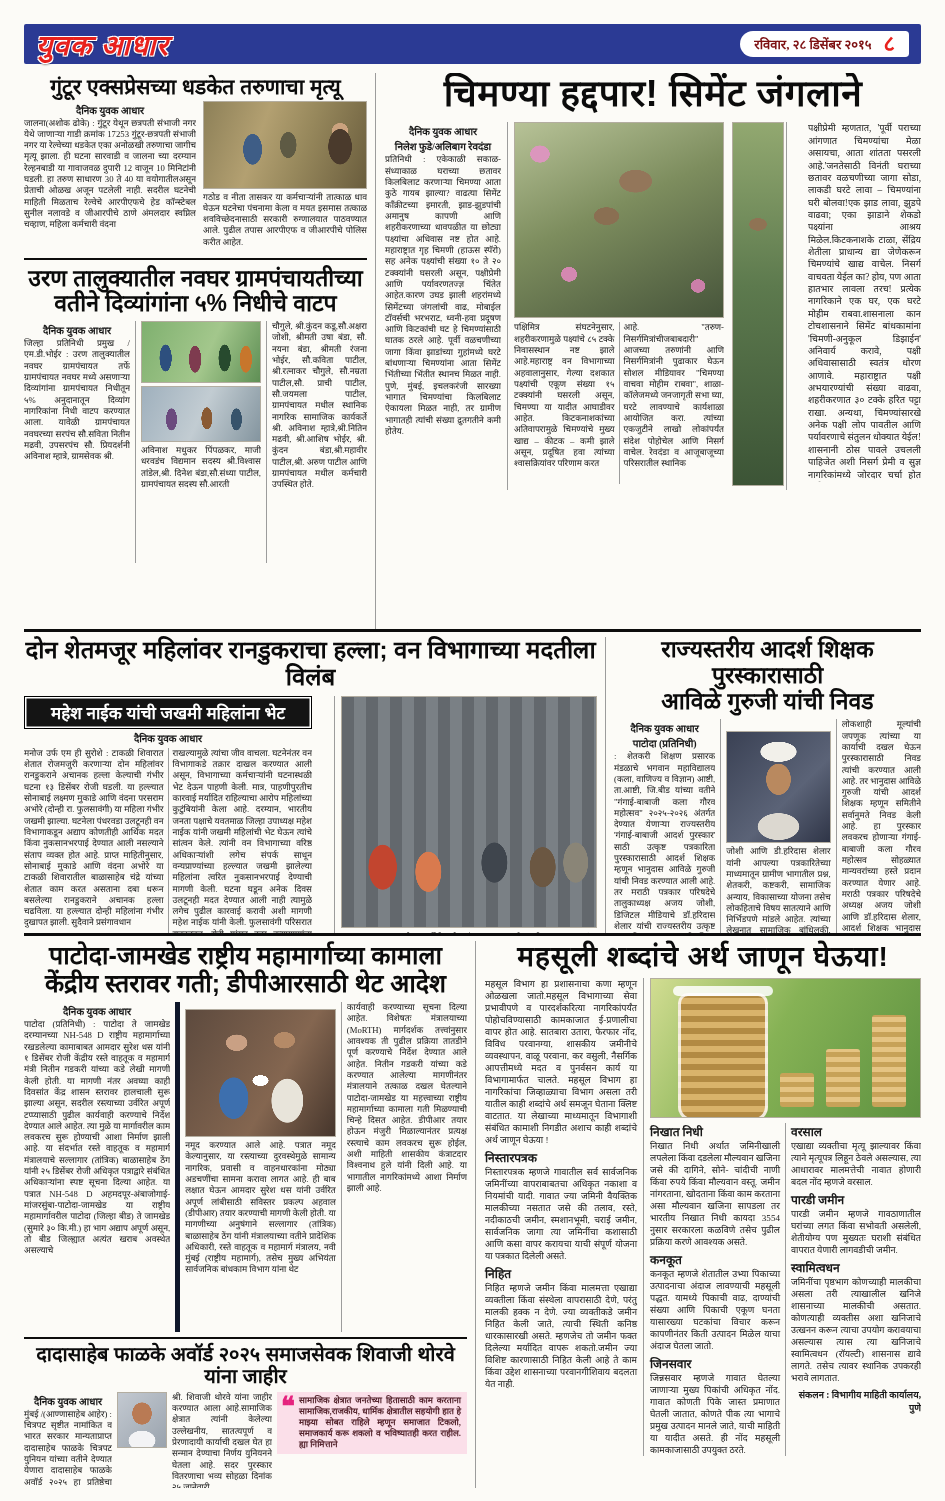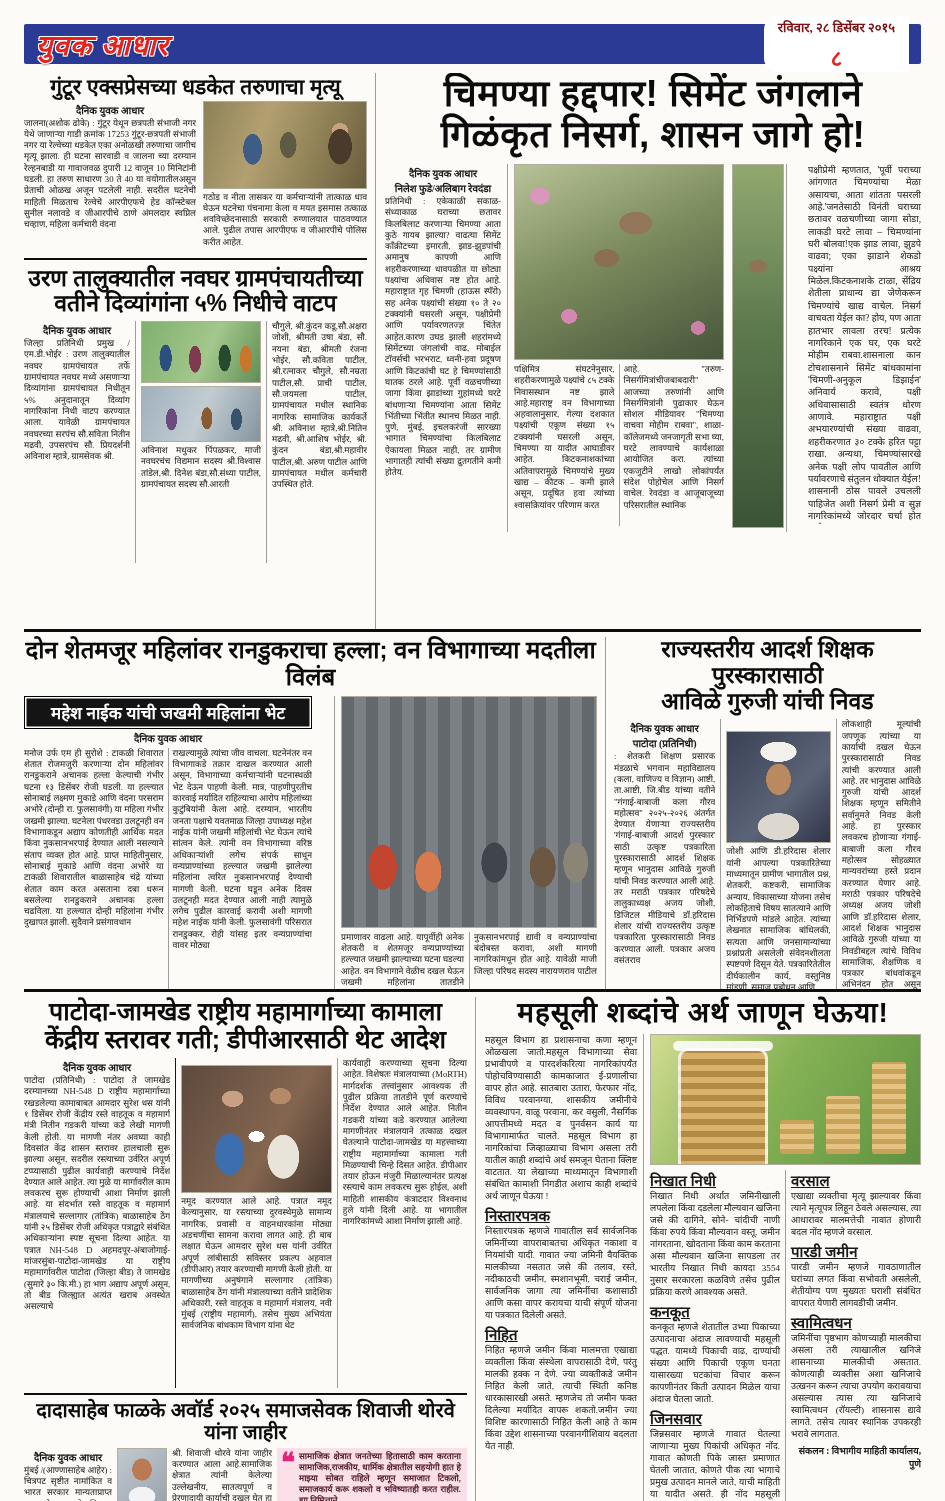--- a/index.html
+++ b/index.html
@@ -7,21 +7,21 @@
        font-family:"Liberation Serif","DejaVu Serif",serif;color:#181818;}
   .page{width:945px;height:1501px;box-sizing:border-box;background:#fcfbf7;
         padding:24px 24px 0 24px;overflow:hidden;}
   
   .masthead{height:40px;background:#2b3a94;display:flex;align-items:center;
             padding:0 12px;border-radius:2px;}
   .logo{font-family:"Liberation Sans","DejaVu Sans",sans-serif;font-size:28px;font-weight:800;
         color:#e8211d;text-shadow:-1px -1px 0 #fff,1px -1px 0 #fff,-1px 1px 0 #fff,1px 1px 0 #fff,0 2px 2px rgba(0,0,0,.4);
         letter-spacing:1px;font-style:italic;}
   .datebox{margin-left:auto;background:#fff;border-radius:14px 4px 4px 14px;padding:2px 14px;
-           display:flex;align-items:center;gap:12px;flex-direction:column;}
+           display:flex;align-items:center;gap:12px;}
   .date{color:#7d1012;font-weight:700;font-size:13px;white-space:nowrap;}
   .pageno{color:#e8211d;font-size:22px;font-weight:800;line-height:1;}
   .byline{font-weight:700;font-size:10px;text-align:center;margin:2px 0 1px;}
   .body-txt{font-size:9.3px;line-height:1.33;text-align:justify;overflow:hidden;}
   .tiny-txt{font-size:8.7px;line-height:1.3;text-align:justify;overflow:hidden;}
   .ph{border:1px solid #b3ada0;box-sizing:border-box;position:relative;overflow:hidden;}
   .vline{border-left:1px solid #9c9c9c;}
   .hl{font-family:"Liberation Sans","DejaVu Sans",sans-serif;font-weight:800;color:#0b0b0b;
       text-align:center;line-height:1.12;}
   
@@ -69,21 +69,21 @@
       radial-gradient(26px 18px at 58% 30%,#93765a 62%,rgba(0,0,0,0) 64%),
       radial-gradient(20px 14px at 44% 48%,#8a6f52 62%,rgba(0,0,0,0) 64%),
       linear-gradient(155deg,#b7c297 0%,#7d8d5e 45%,#47553b 100%);}
   .chim-caps{display:flex;margin-top:4px;height:162px;}
   .chim-cap1{width:50%;padding-right:4px;}
   .chim-cap2{width:50%;padding-left:4px;border-left:1px solid #9c9c9c;}
   .ph-strip{height:364px;background:
       radial-gradient(14px 10px at 50% 28%,#8f7354 62%,rgba(0,0,0,0) 64%),
       linear-gradient(180deg,#92a870 0%,#5d7a4e 45%,#3c5436 100%);}
   
-  .mid-band{display:flex;border-bottom:3px solid #0d0d0d;height:360px;overflow:hidden;padding-top:5px;box-sizing:border-box;}
+  .mid-band{display:flex;border-bottom:3px solid #0d0d0d;height:304px;overflow:hidden;padding-top:5px;box-sizing:border-box;}
   .rand{width:582px;padding-right:8px;border-right:1px solid #9c9c9c;box-sizing:border-box;}
   .rand-hl{font-size:24px;}
   .rand-body{display:flex;margin-top:5px;height:300px;gap:16px;}
   .rand-left{width:288px;padding-right:6px;}
   .subhead-box{background:#141414;color:#fff;border:1.5px solid #000;box-shadow:0 0 0 1.5px #fff inset;
       font-family:"Liberation Sans","DejaVu Sans",sans-serif;font-weight:700;font-size:17px;
       text-align:center;padding:4px 2px;}
   .rand-cols{display:flex;margin-top:3px;height:262px;}
   .rand-c1{width:50%;padding-right:4px;}
   .rand-c2{width:50%;padding-left:4px;border-left:1px solid #9c9c9c;}
@@ -106,21 +106,21 @@
       radial-gradient(27px 15px at 50% 18%,#f2f0ea 66%,rgba(0,0,0,0) 68%),
       radial-gradient(19px 24px at 50% 43%,#b9895f 64%,rgba(0,0,0,0) 66%),
       radial-gradient(34px 22px at 50% 86%,#dcd8d0 60%,rgba(0,0,0,0) 62%),
       linear-gradient(135deg,#3a4154,#5b6377 60%,#2f3547);}
   
   .bot-band{display:flex;height:552px;overflow:hidden;padding-top:5px;box-sizing:border-box;}
   .bot-left{width:452px;padding-right:8px;border-right:1px solid #9c9c9c;box-sizing:border-box;}
   .patoda-hl{font-size:25px;}
   .patoda-body{display:flex;margin-top:5px;height:330px;border-bottom:2.5px solid #0d0d0d;padding-bottom:5px;}
   .pa-c1{width:33%;padding-right:5px;}
-  .pa-mid{width:34%;padding:7px 5px;border-left:1px solid #0f172a;border-right:1px solid #9c9c9c;}
+  .pa-mid{width:34%;padding:7px 5px;border-left:5px solid #0f172a;border-right:1px solid #9c9c9c;}
   .pa-c3{flex:1;padding-left:5px;}
   .ph-patoda{height:128px;background:
       radial-gradient(17px 13px at 34% 26%,#c9a084 62%,rgba(0,0,0,0) 64%),
       radial-gradient(17px 13px at 66% 24%,#b58a67 62%,rgba(0,0,0,0) 64%),
       radial-gradient(24px 34px at 32% 70%,#3d6fae 60%,rgba(0,0,0,0) 62%),
       radial-gradient(26px 36px at 68% 72%,#e8e4da 60%,rgba(0,0,0,0) 62%),
       radial-gradient(12px 8px at 50% 56%,#fff 66%,rgba(0,0,0,0) 68%),
       linear-gradient(120deg,#5d4a3e,#846650 60%,#46362c);}
   
   .phalke{margin-top:4px;}
@@ -147,21 +147,21 @@
        border-radius:10px 10px 14px 14px;background:repeating-linear-gradient(0deg,#b28a43 0 6px,#d9b36b 6px 12px);}
   .jar:before{content:"";position:absolute;left:-8px;top:-10px;width:100px;height:10px;background:rgba(255,255,255,.85);border-radius:5px;}
   .stack{position:absolute;bottom:10px;width:34px;border-radius:3px;
          background:repeating-linear-gradient(0deg,#c7a258 0 5px,#e5c483 5px 10px);}
   .st1{left:48%;height:34px;}
   .st2{left:65%;height:58px;}
   .st3{left:82%;height:92px;}
   .maha-cols{display:flex;margin-top:5px;flex:1;}
   .maha-ca{width:50%;padding-right:5px;}
   .maha-cb{width:50%;padding-left:5px;border-left:1px solid #9c9c9c;}
-  .term{font-weight:700;font-size:15px;margin-top:3px;text-decoration:underline;}
+  .term{font-weight:700;font-size:12px;margin-top:3px;}
   .def{font-size:9.1px;line-height:1.32;text-align:justify;}
   .credit{font-weight:700;font-size:9.4px;text-align:right;margin-top:4px;}
 </style>
 </head>
 <body>
 
 <div class="page">
 
   <div class="masthead">
     <div class="logo">युवक आधार</div>
@@ -192,32 +192,31 @@
         <h2 class="hl navghar-hl" style="margin:2px 0 0;text-align:center;">उरण तालुक्यातील नवघर ग्रामपंचायतीच्या</h2>
         <h2 class="hl navghar-hl" style="margin:0 0 2px;">वतीने दिव्यांगांना ५%  निधीचे वाटप</h2>
         <div class="nav-body">
           <div class="nav-c1">
             <div class="byline">दैनिक युवक आधार</div>
             <div class="tiny-txt" style="height:224px;">जिल्हा प्रतिनिधी प्रमुख / एम.डी.भोईर : उरण तालुक्यातील नवघर ग्रामपंचायत तर्फे ग्रामपंचायत नवघर मध्ये असणाऱ्या दिव्यांगांना ग्रामपंचायत निधीतून ५% अनुदानातून दिव्यांग नागरिकांना निधी वाटप करण्यात आला. यावेळी ग्रामपंचायत नवघरच्या सरपंच सौ.सविता नितीन मढवी, उपसरपंच सौ. प्रियदर्शनी अविनाश म्हात्रे, ग्रामसेवक श्री.</div>
           </div>
           <div class="nav-mid vline">
             <div class="ph ph-nav1"></div>
             <div class="ph ph-nav2"></div>
-            <div class="tiny-txt" style="height:112px;margin-top:3px;">अविनाश मधुकर पिंपळकर, माजी नवघरचंच विद्यमान सदस्य श्री.विश्वास तांडेल,श्री. दिनेश बंडा,सौ.संध्या पाटील, ग्रामपंचायत सदस्य सौ.आरती</div>
+            <div class="tiny-txt" style="height:112px;margin-top:3px;">अविनाश मधुकर पिंपळकर, माजी धरवडंच विद्यमान सदस्य श्री.विश्वास तांडेल,श्री. दिनेश बंडा,सौ.संध्या पाटील, ग्रामपंचायत सदस्य सौ.आरती</div>
           </div>
           <div class="nav-c3 vline">
             <div class="tiny-txt" style="height:238px;">चौगुले, श्री.कुंदन कडू,सौ.अक्षरा जोशी, श्रीमती उषा बंडा, सौ. नयना बंडा, श्रीमती रंजना भोईर, सौ.कविता पाटील, श्री.रत्नाकर चौगुले, सौ.नम्रता पाटील,सौ. प्राची पाटील, सौ.जयमला पाटील, ग्रामपंचायत मधील स्थानिक नागरिक सामाजिक कार्यकर्ते श्री. अविनाश म्हात्रे,श्री.नितिन मढवी, श्री.आशिष भोईर, श्री. कुंदन बंडा,श्री.महावीर पाटील,श्री. अरुण पाटील आणि ग्रामपंचायत मधील कर्मचारी उपस्थित होते.</div>
           </div>
         </div>
       </section>
     </div>
 
     <div class="tr-col">
       <h1 class="hl chim-hl" style="margin:0;">चिमण्या हद्दपार! सिमेंट जंगलाने</h1>
-      <h1 class="hl chim-hl" style="margin:0;">गिळंकृत निसर्ग, शासन जागे हो!</h1>
       <div class="chim-body">
         <div class="chim-c1">
           <div class="byline">दैनिक युवक आधार</div>
           <div class="byline" style="margin-top:0;">निलेश फुडे/अलिबाग रेवदंडा</div>
           <div class="tiny-txt" style="height:330px;">प्रतिनिधी : एकेकाळी सकाळ-संध्याकाळ घराच्या छतावर किलबिलाट करणाऱ्या चिमण्या आता कुठे गायब झाल्या? वाढत्या सिमेंट काँक्रीटच्या इमारती, झाड-झुडपांची अमानुष कापणी आणि शहरीकरणाच्या धावपळीत या छोट्या पक्ष्यांचा अधिवास नष्ट होत आहे. महाराष्ट्रात गृह चिमणी (हाऊस स्पॅरो) सह अनेक पक्ष्यांची संख्या १० ते २० टक्क्यांनी घसरली असून, पक्षीप्रेमी आणि पर्यावरणतज्ज्ञ चिंतेत आहेत.कारण उघड झाली शहरांमध्ये सिमेंटच्या जंगलांची वाढ, मोबाईल टॉवर्सची भरभराट, ध्वनी-हवा प्रदूषण आणि किटकांची घट हे चिमण्यांसाठी घातक ठरले आहे. पूर्वी वळचणीच्या जागा किंवा झाडांच्या गुहांमध्ये घरटे बांधणाऱ्या चिमण्यांना आता सिमेंट भिंतीच्या भिंतीत स्थानच मिळत नाही. पुणे, मुंबई, इचलकरंजी सारख्या भागात चिमण्यांचा किलबिलाट ऐकायला मिळत नाही, तर ग्रामीण भागातही त्यांची संख्या द्रुतगतीने कमी होतेय.</div>
         </div>
         <div class="chim-mid vline">
           <div class="ph ph-sparrow"></div>
           <div class="chim-caps">
             <div class="chim-cap1 tiny-txt">पक्षिमित्र संघटनेनुसार, शहरीकरणामुळे पक्ष्यांचे ८५ टक्के निवासस्थान नष्ट झाले आहे.महाराष्ट्र वन विभागाच्या अहवालानुसार, गेल्या दशकात पक्ष्यांची एकूण संख्या १५ टक्क्यांनी घसरली असून, चिमण्या या यादीत आघाडीवर आहेत. किटकनाशकांच्या अतिवापरामुळे चिमण्यांचे मुख्य खाद्य – कीटक – कमी झाले असून, प्रदूषित हवा त्यांच्या श्वासक्रियांवर परिणाम करत</div>

